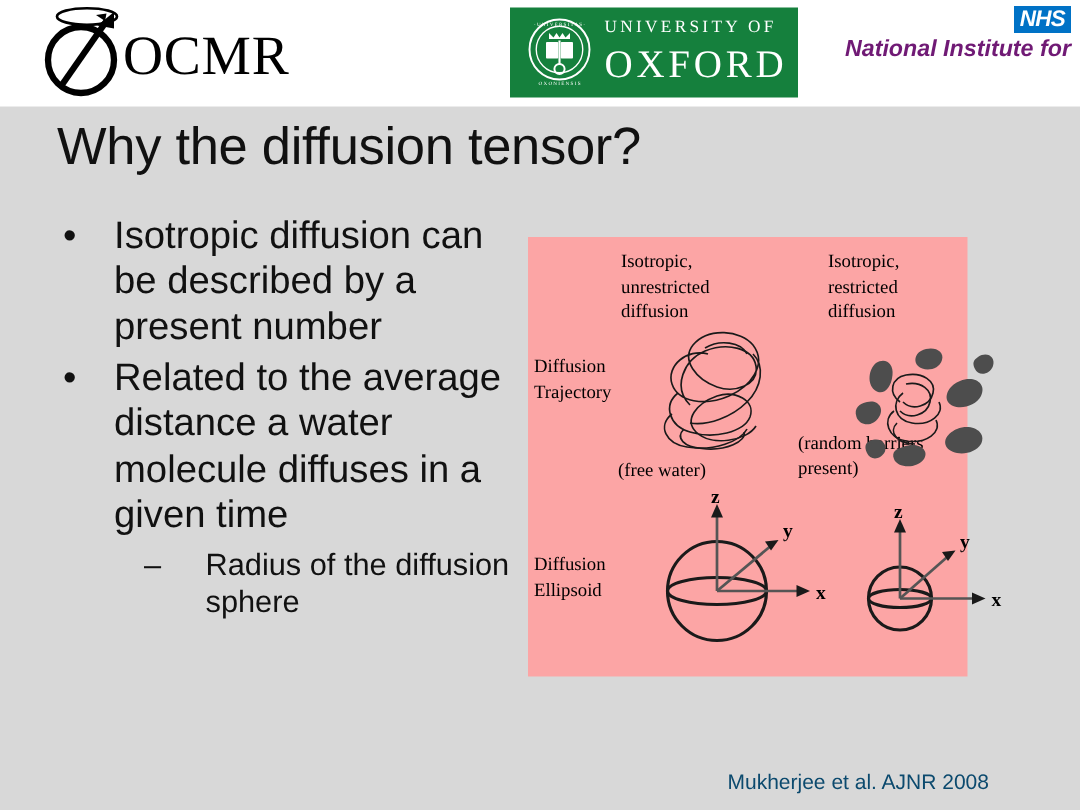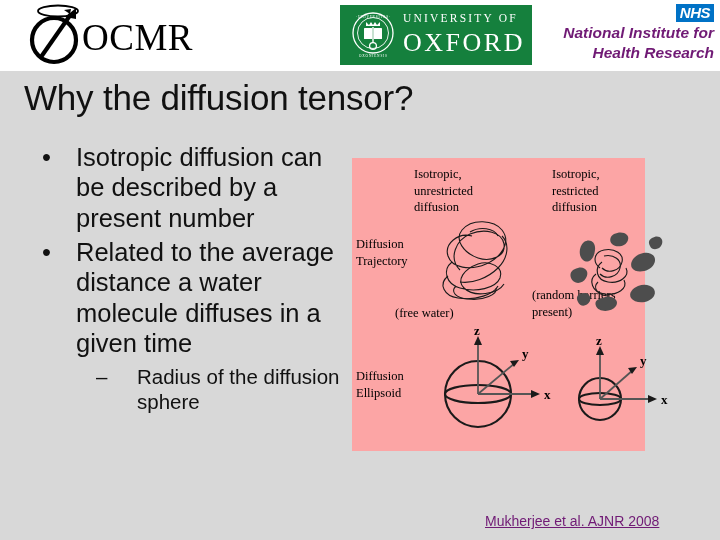--- a/index.html
+++ b/index.html
@@ -113,21 +113,21 @@
     font-weight: bold;
     font-size: 15.5px;
     color: #701a75;
     line-height: 1.15;
     margin-top: 2px;
   }
 
   
   .slide-title {
     position: absolute;
-    left: 24px;
+    left: 38px;
     top: 78px;
     font-family: "Liberation Sans", sans-serif;
     font-weight: normal;
     font-size: 35px;
     color: #111111;
     letter-spacing: -0.2px;
     white-space: nowrap;
   }
 
   
@@ -181,40 +181,39 @@
     position: absolute;
     font-family: "Liberation Serif", serif;
     font-size: 12.5px;
     color: #000000;
     line-height: 1.32;
   }
   .fig-col-head-left  { left: 62px;  top: 8px;  }
   .fig-col-head-right { left: 200px; top: 8px;  }
   .fig-row-head-traj  { left: 4px;   top: 78px; }
   .fig-row-head-ell   { left: 4px;   top: 210px;}
-  .fig-cap-left       { left: 43px;  top: 147px; text-align: right;}
+  .fig-cap-left       { left: 60px;  top: 147px; text-align: right;}
   .fig-cap-right      { left: 168px; top: 129px; margin-left: 12px;}
 
   .fig-draw {
     position: absolute;
     left: 0;
     top: 0;
     width: 351px;
     height: 293px;
   }
 
   
   .citation {
     position: absolute;
     left: 485px;
     top: 513px;
     font-family: "Liberation Sans", sans-serif;
     font-size: 14px;
-    color: #701a75;
-    text-decoration: underline;
+    color: #0c4a6e;
   }
 </style>
 </head>
 <body>
 
 <div id="slide">
 
   <div class="header-band">
 
     <div class="ocmr-logo">
@@ -247,21 +246,20 @@
       </svg>
       <div class="oxford-text">
         <div class="oxford-uni">UNIVERSITY OF</div>
         <div class="oxford-name">OXFORD</div>
       </div>
     </div>
 
     <div class="nihr-block">
       <div class="nhs-badge">NHS</div>
       <div class="nihr-line">National Institute for</div>
-      <div class="nihr-line">Health Research</div>
     </div>
   </div>
 
   <div class="slide-title">Why the diffusion tensor?</div>
 
   <div class="body-col">
 
     <div class="bullet">
       <span class="marker">•</span>
       <span>Isotropic diffusion can be described by a present number</span>

